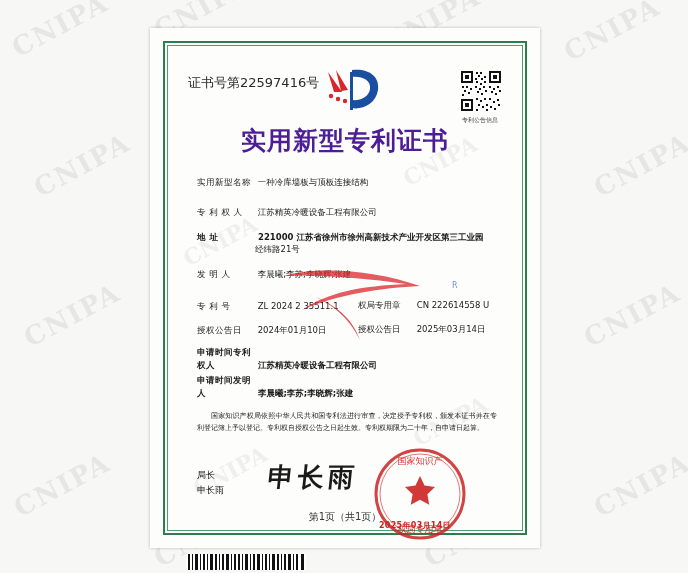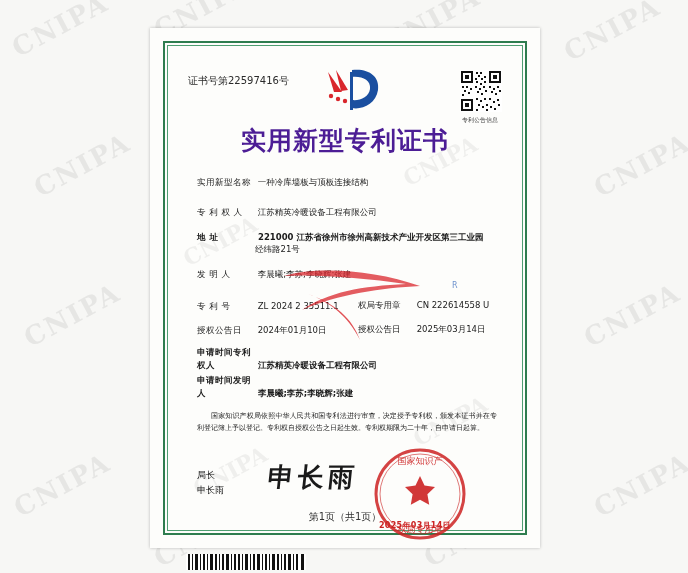--- a/index.html
+++ b/index.html
@@ -76,21 +76,21 @@
     font-size: 22px;
     transform: rotate(-28deg);
     white-space: nowrap;
     user-select: none;
   }
   
   #serial {
     position: absolute;
     left: 38px;
     top: 46px;
-    font-size: 10px;
+    font-size: 13px;
     color: #2a2a2a;
     font-family: "DejaVu Sans", "Liberation Sans", sans-serif;
   }
   
   #logo {
     position: absolute;
     left: 172px;
     top: 38px;
     width: 70px;
     height: 48px;

